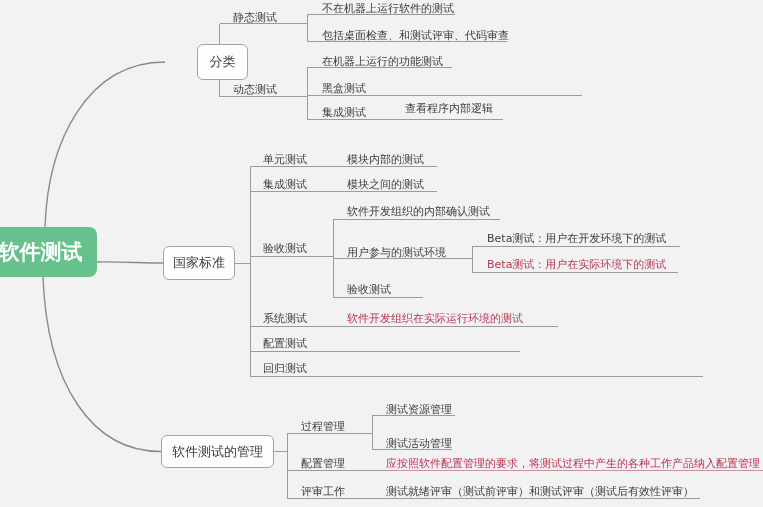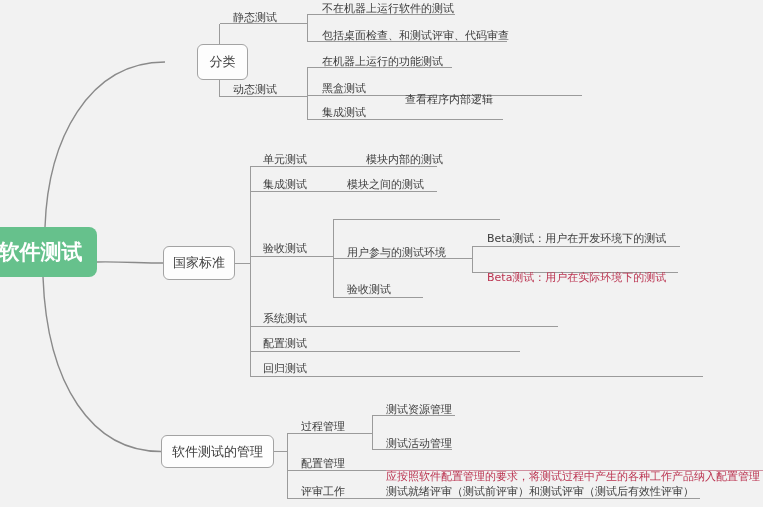--- a/index.html
+++ b/index.html
@@ -9,21 +9,21 @@
     background:#f2f2f2;
     overflow:hidden;
     font-family:"DejaVu Sans",sans-serif;
   }
   .lines{position:absolute;left:0;top:0;width:763px;height:507px;}
   .node{
     position:absolute;
     font-size:11px;line-height:12px;
     color:#3c3c3c;white-space:nowrap;
   }
-  .node.red{color:#bb3350;margin-top:13px;}
+  .node.red{color:#bb3350;}
   .bbox{
     position:absolute;
     display:flex;align-items:center;justify-content:center;
     background:#fdfdfd;
     border:1px solid #a3a3a3;
     border-radius:6px;
     font-size:13px;color:#3f3f3f;
     box-sizing:border-box;
     white-space:nowrap;
   }
@@ -104,32 +104,34 @@
   <div class="bbox box-mg">软件测试的管理</div>
   <div class="bbox box-ns">国家标准</div>
 
   <span class="node" style="left:233px;top:12px">静态测试</span>
   <span class="node" style="left:322px;top:3px">不在机器上运行软件的测试</span>
   <span class="node" style="left:322px;top:30px">包括桌面检查、和测试评审、代码审查</span>
   <span class="node" style="left:233px;top:84px">动态测试</span>
   <span class="node" style="left:322px;top:56px">在机器上运行的功能测试</span>
   <span class="node" style="left:322px;top:83px">黑盒测试</span>
   <span class="node" style="left:322px;top:107px">集成测试</span>
-  <span class="node" style="left:405px;top:94px">查看程序内部逻辑</span>
+  <span class="node" style="left:405px;top:103px">查看程序内部逻辑</span>
 
   <span class="node" style="left:263px;top:154px">单元测试</span>
-  <span class="node" style="left:366px;top:154px">模块内部的测试</span>
+  <span class="node" style="left:347px;top:154px">模块内部的测试</span>
   <span class="node" style="left:263px;top:179px">集成测试</span>
   <span class="node" style="left:347px;top:179px">模块之间的测试</span>
   <span class="node" style="left:263px;top:243px">验收测试</span>
+  <span class="node" style="left:347px;top:206px">软件开发组织的内部确认测试</span>
   <span class="node" style="left:347px;top:247px">用户参与的测试环境</span>
   <span class="node" style="left:487px;top:233px">Beta测试：用户在开发环境下的测试</span>
   <span class="node red" style="left:487px;top:259px">Beta测试：用户在实际环境下的测试</span>
   <span class="node" style="left:347px;top:284px">验收测试</span>
   <span class="node" style="left:263px;top:313px">系统测试</span>
+  <span class="node red" style="left:347px;top:313px">软件开发组织在实际运行环境的测试</span>
   <span class="node" style="left:263px;top:338px">配置测试</span>
   <span class="node" style="left:263px;top:363px">回归测试</span>
 
   <span class="node" style="left:301px;top:421px">过程管理</span>
   <span class="node" style="left:386px;top:404px">测试资源管理</span>
   <span class="node" style="left:386px;top:438px">测试活动管理</span>
   <span class="node" style="left:301px;top:458px">配置管理</span>
   <span class="node red" style="left:386px;top:458px">应按照软件配置管理的要求，将测试过程中产生的各种工作产品纳入配置管理</span>
   <span class="node" style="left:301px;top:486px">评审工作</span>
   <span class="node" style="left:386px;top:486px">测试就绪评审（测试前评审）和测试评审（测试后有效性评审）</span>

